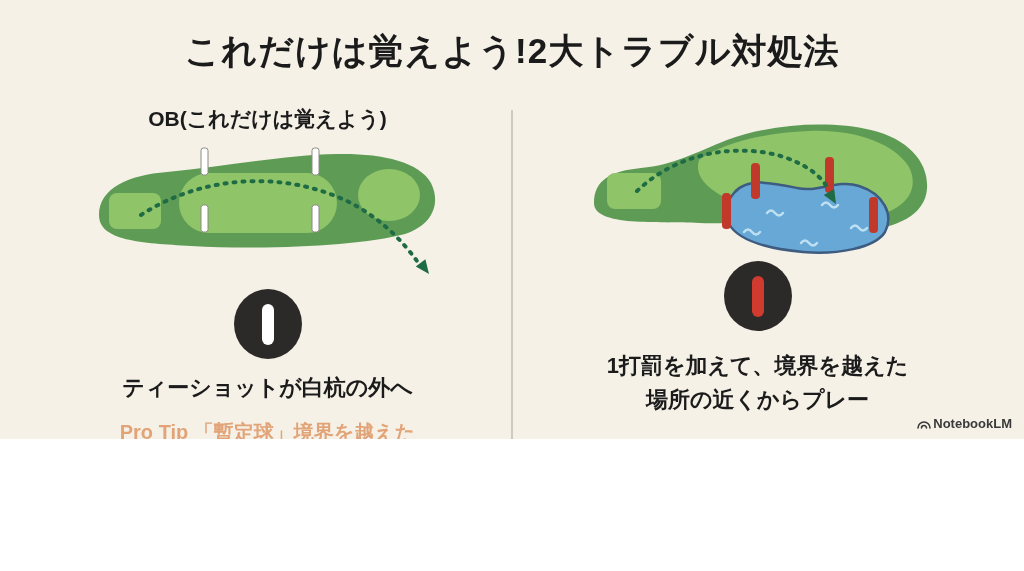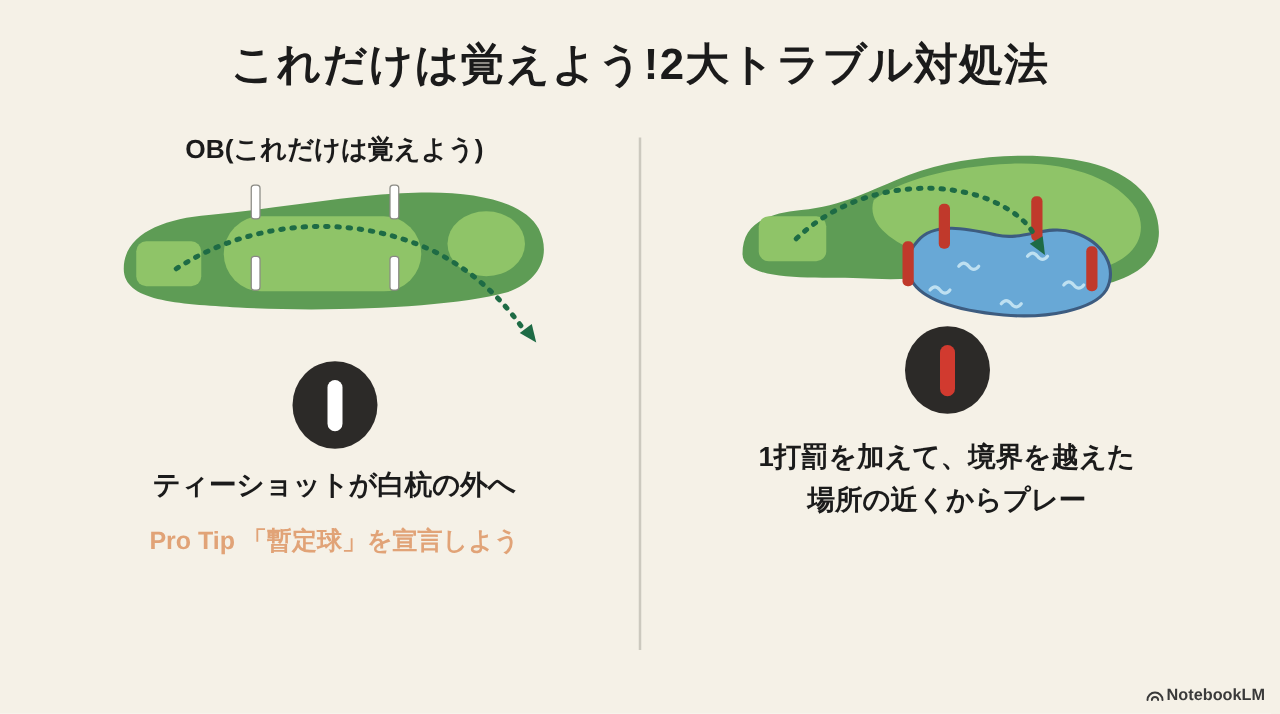--- a/index.html
+++ b/index.html
@@ -1,18 +1,18 @@
 <!DOCTYPE html>
 <html><head>
 <meta charset="utf-8">
 <style>
   html,body{margin:0;padding:0;}
   .page{
     position:relative;
-    width:1024px;height:571px;
+    width:1024px;height:439px;
     background:#F5F1E7;
     font-family:"Liberation Sans", sans-serif;
     overflow:hidden;
     color:#1B1B1B;
   }
   .title{
     position:absolute;top:28px;left:0;width:100%;
     margin:0;text-align:center;
     font-size:35px;font-weight:800;letter-spacing:1px;
     color:#1B1B1B;
@@ -96,21 +96,21 @@
       </svg>
     </div>
 
     <div class="stake-badge">
       <span class="stake-bar white"></span>
     </div>
 
     <p class="caption">ティーショットが白杭の外へ</p>
 
 
-    <p class="protip">Pro Tip 「暫定球」を宣言しよう</p>
+    <p class="protip">Pro Tip 「暫定球」境界を越えた</p>
   </section>
 
   <section class="col col-right">
 
     <div class="illo">
       <svg width="358" height="142" viewBox="0 0 358 142">
         <path fill="#5E9C55" d="M 15 88 C 15 65, 32 56, 62 53 C 95 50, 115 38, 148 25 C 190 9, 250 5, 292 15 C 330 24, 350 48, 348 74 C 346 100, 318 113, 282 116 C 255 118, 235 112, 215 108 C 185 102, 160 110, 120 108 C 80 106, 15 112, 15 88 Z"></path>
         <path fill="#8FC468" d="M 120 45 C 140 30, 180 18, 230 16 C 275 14, 315 28, 330 52 C 340 72, 330 92, 300 100 C 260 108, 215 104, 185 96 C 150 88, 112 70, 120 45 Z"></path>
         <rect x="28" y="58" width="54" height="36" rx="8" fill="#8FC468"></rect>
         <path fill="#68A8D6" stroke="#3D5C80" stroke-width="2.5" d="M 155 78 C 168 62, 195 68, 218 73 C 240 78, 258 64, 280 71 C 305 79, 315 100, 306 117 C 296 133, 258 140, 224 137 C 192 134, 160 127, 150 109 C 144 97, 147 87, 155 78 Z"></path>

